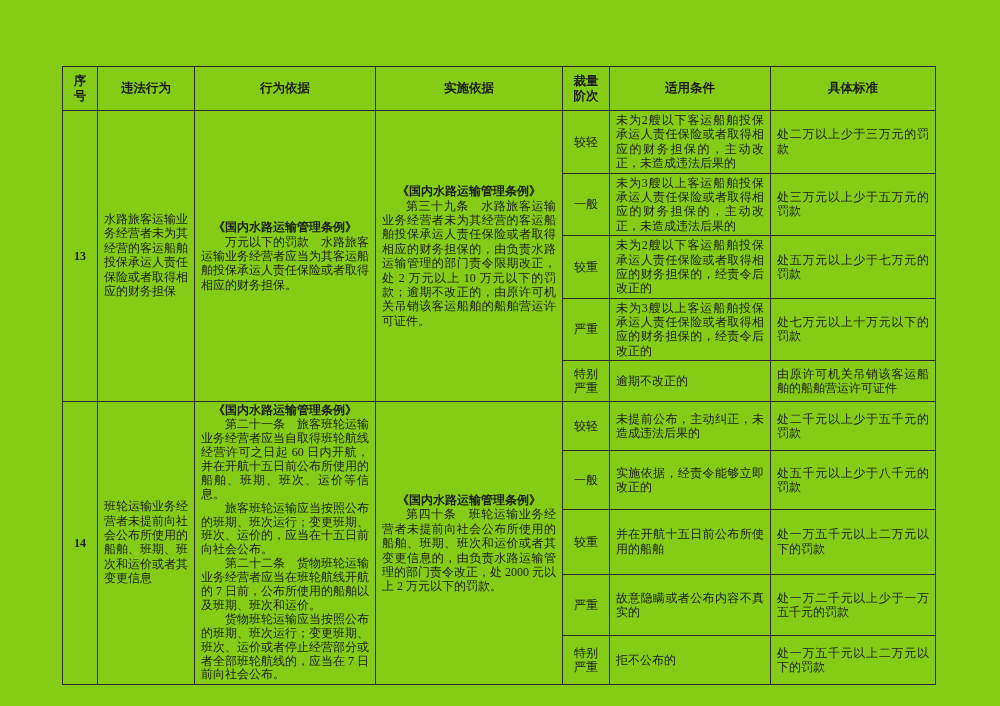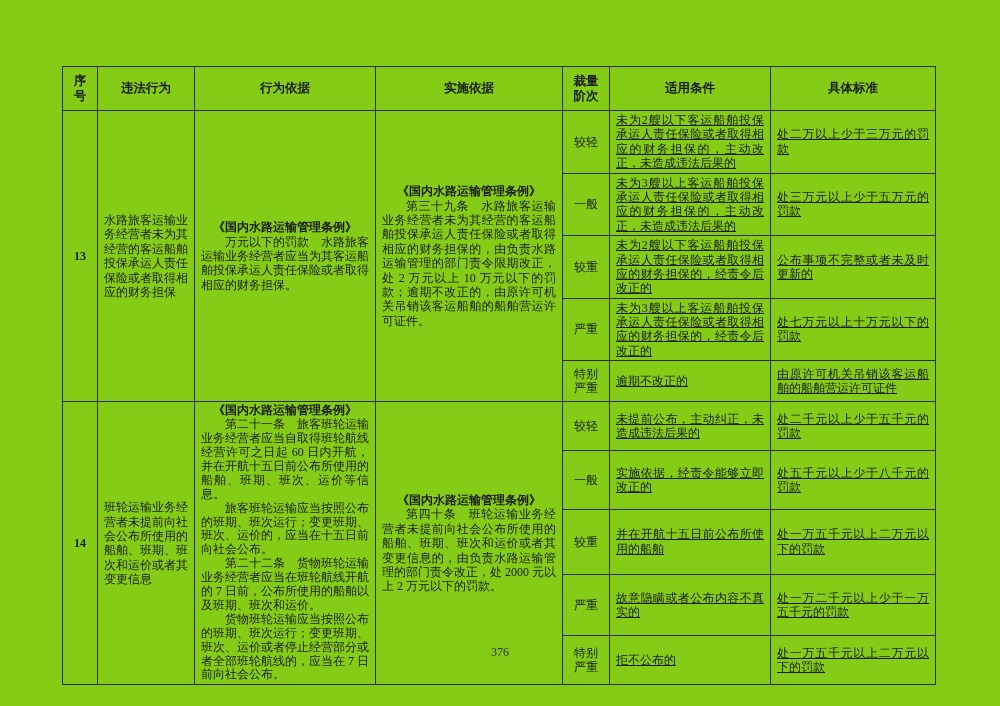--- a/index.html
+++ b/index.html
@@ -18,27 +18,27 @@
   }
   table.reg td,table.reg th{
     border:1px solid #2c2c2c;
     vertical-align:middle;
     padding:2px 6px;
     word-break:break-all;
     overflow:hidden;
   }
   th{font-weight:bold;text-align:center;font-size:12.5px;padding:4px 2px;}
   td.seq{text-align:center;font-weight:bold;}
-  td.violation{text-align:justify;padding:2px 8px;}
+  td.violation{text-align:justify;padding:2px 8px;font-family:Liberation Mono, monospace;}
   td.basis{padding:2px 7px;}
   .law-title{font-weight:bold;text-align:center;margin:0;}
   .law-para{margin:0;text-indent:2em;text-align:justify;}
   td.dense{line-height:1.16;}
   td.level{text-align:center;padding:2px 4px;}
-  td.cond,td.std{text-align:justify;padding:2px 7px;text-decoration:underline;}
+  td.cond,td.std{text-align:justify;padding:2px 7px;}
   .page-number{
     position:absolute;left:0;top:645px;width:100%;
     text-align:center;font-size:12px;color:#333;
   }
 </style>
 </head>
 <body>
 
 <div class="page">
 
@@ -80,21 +80,21 @@
       <td class="std">处二万以上少于三万元的罚款</td>
     </tr>
     <tr style="height:60px">
       <td class="level">一般</td>
       <td class="cond">未为3艘以上客运船舶投保承运人责任保险或者取得相应的财务担保的，主动改正，未造成违法后果的</td>
       <td class="std">处三万元以上少于五万元的罚款</td>
     </tr>
     <tr style="height:51px">
       <td class="level">较重</td>
       <td class="cond">未为2艘以下客运船舶投保承运人责任保险或者取得相应的财务担保的，经责令后改正的</td>
-      <td class="std">公布事项不完整或者未及时更新的</td>
+      <td class="std">处五万元以上少于七万元的罚款</td>
     </tr>
     <tr style="height:49px">
       <td class="level">严重</td>
       <td class="cond">未为3艘以上客运船舶投保承运人责任保险或者取得相应的财务担保的，经责令后改正的</td>
       <td class="std">处七万元以上十万元以下的罚款</td>
     </tr>
     <tr style="height:41px">
       <td class="level">特别严重</td>
       <td class="cond">逾期不改正的</td>
       <td class="std">由原许可机关吊销该客运船舶的船舶营运许可证件</td>
@@ -134,14 +134,13 @@
       <td class="std">处一万二千元以上少于一万五千元的罚款</td>
     </tr>
     <tr style="height:46px">
       <td class="level">特别严重</td>
       <td class="cond">拒不公布的</td>
       <td class="std">处一万五千元以上二万元以下的罚款</td>
     </tr>
   </tbody>
     </table>
 
-  <div class="page-number">376</div>
 </div>
 
 </body></html>

